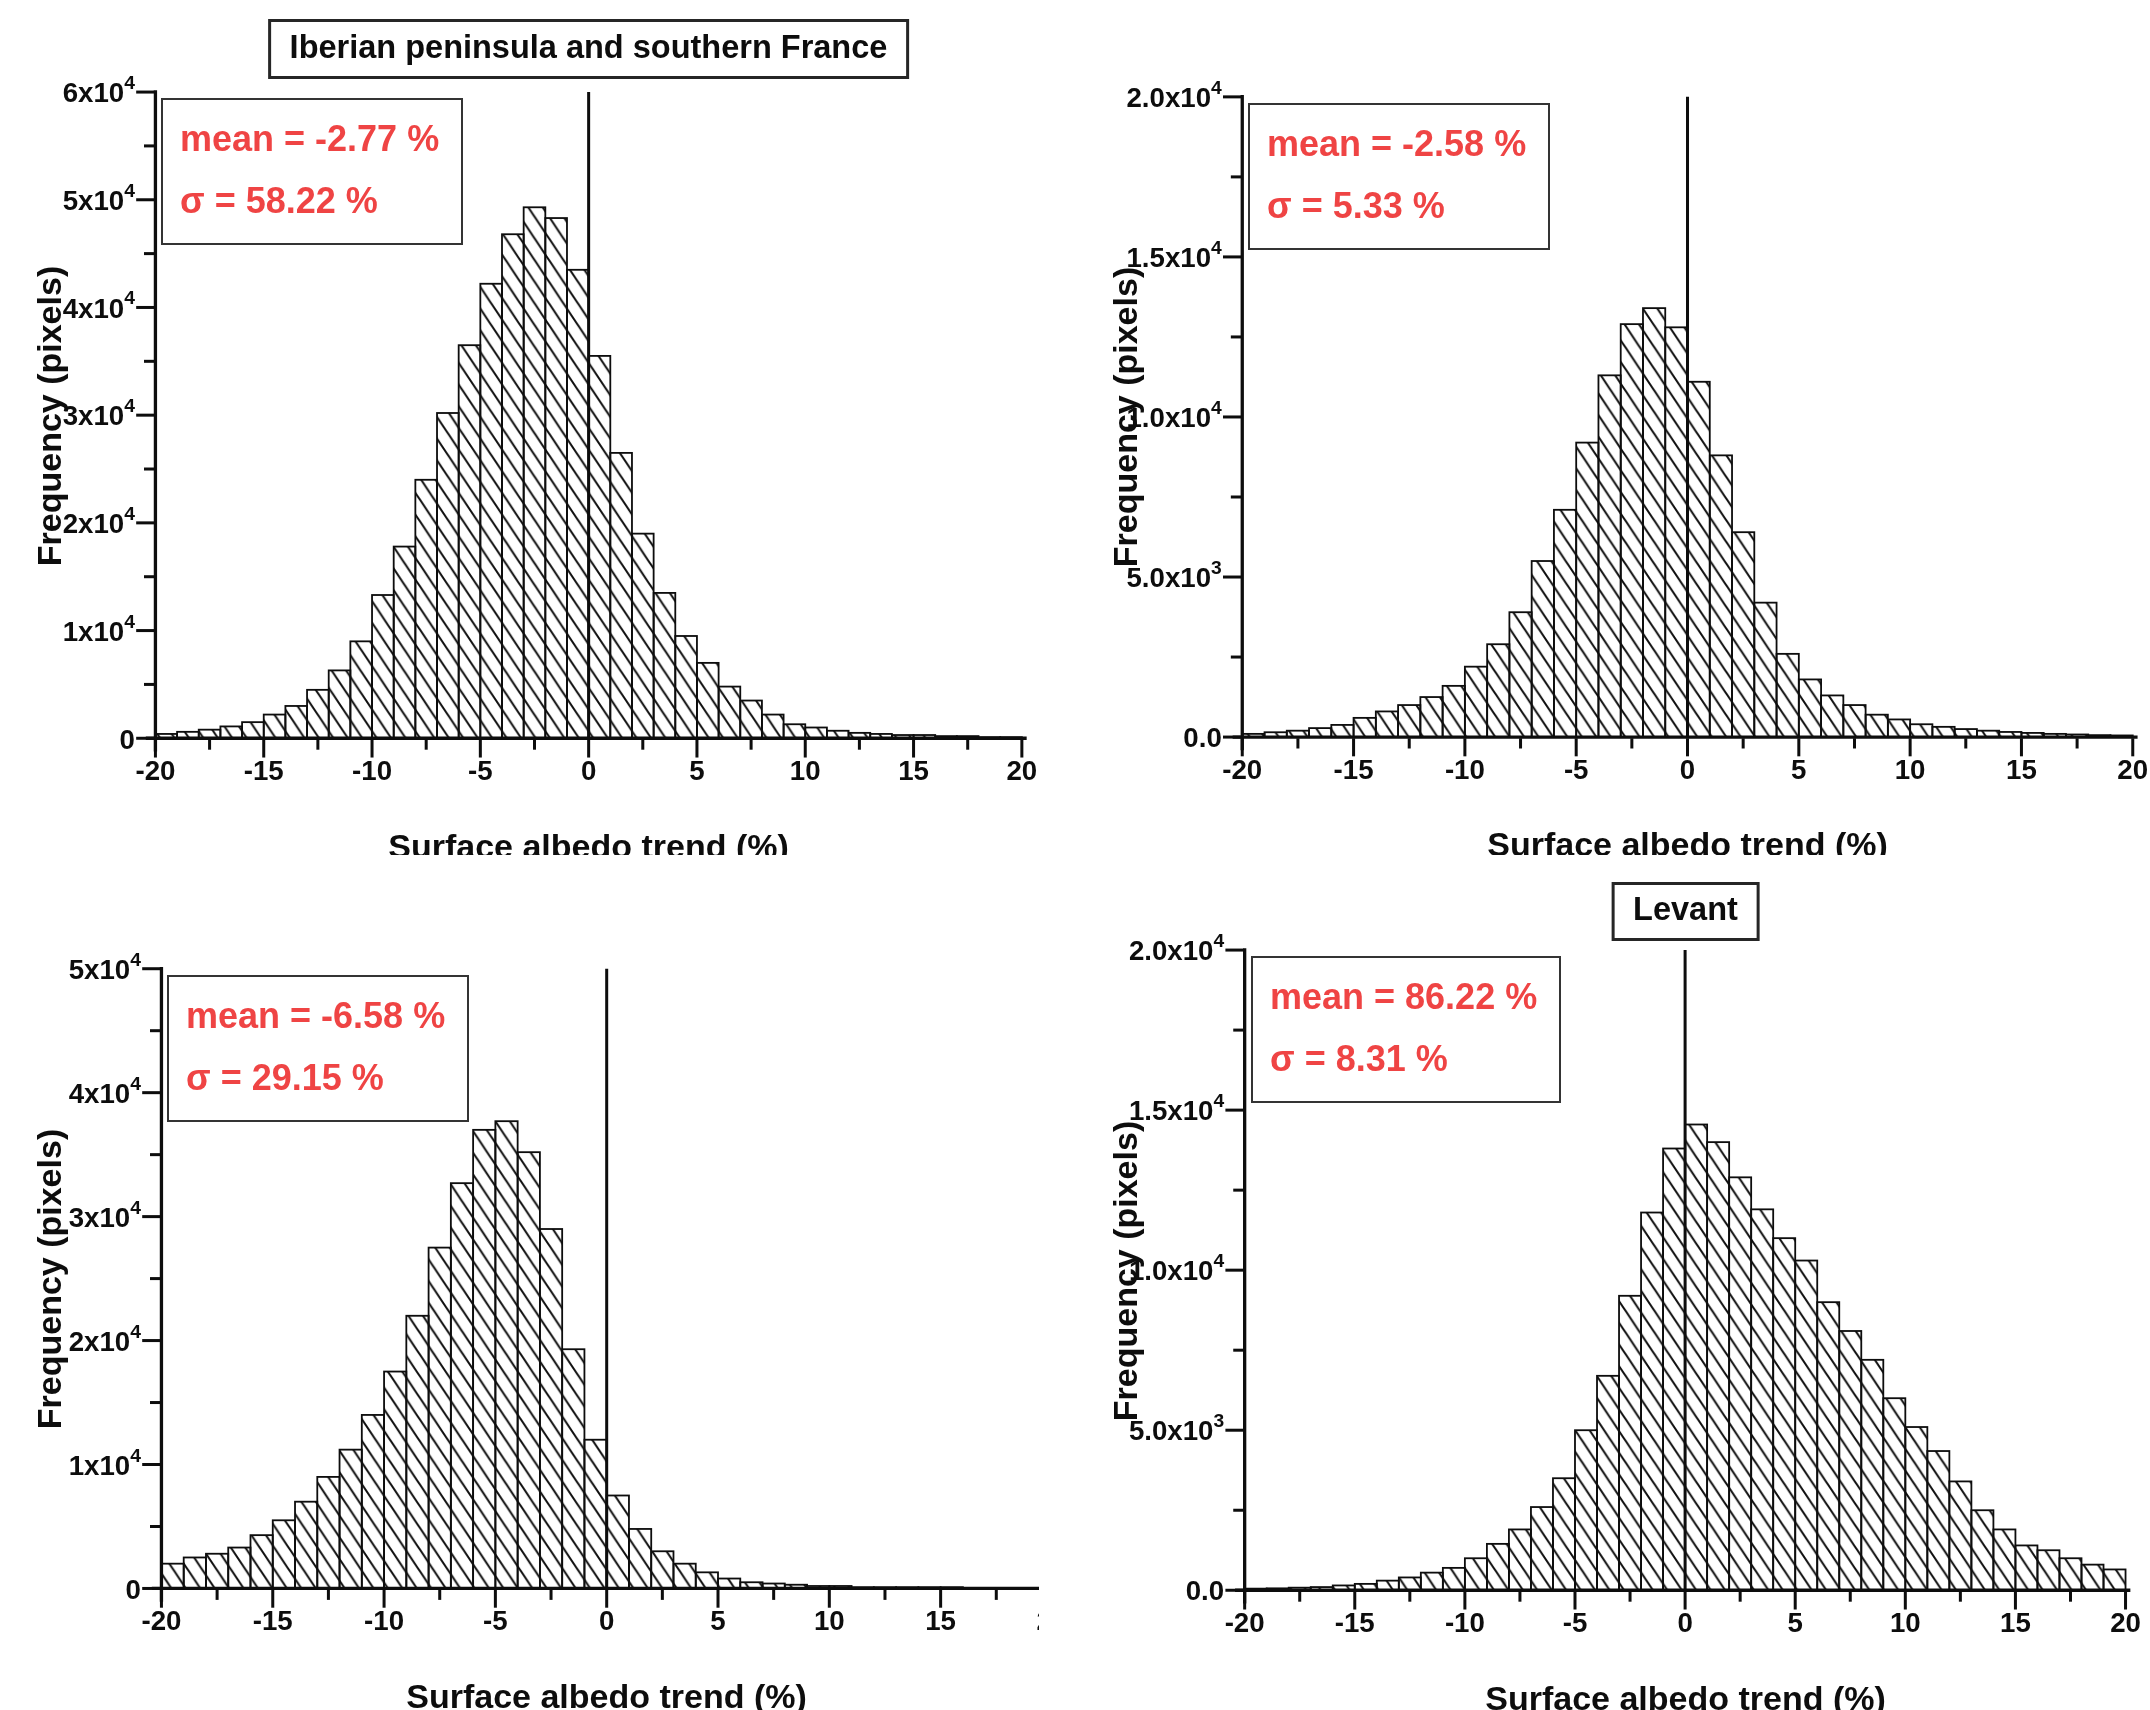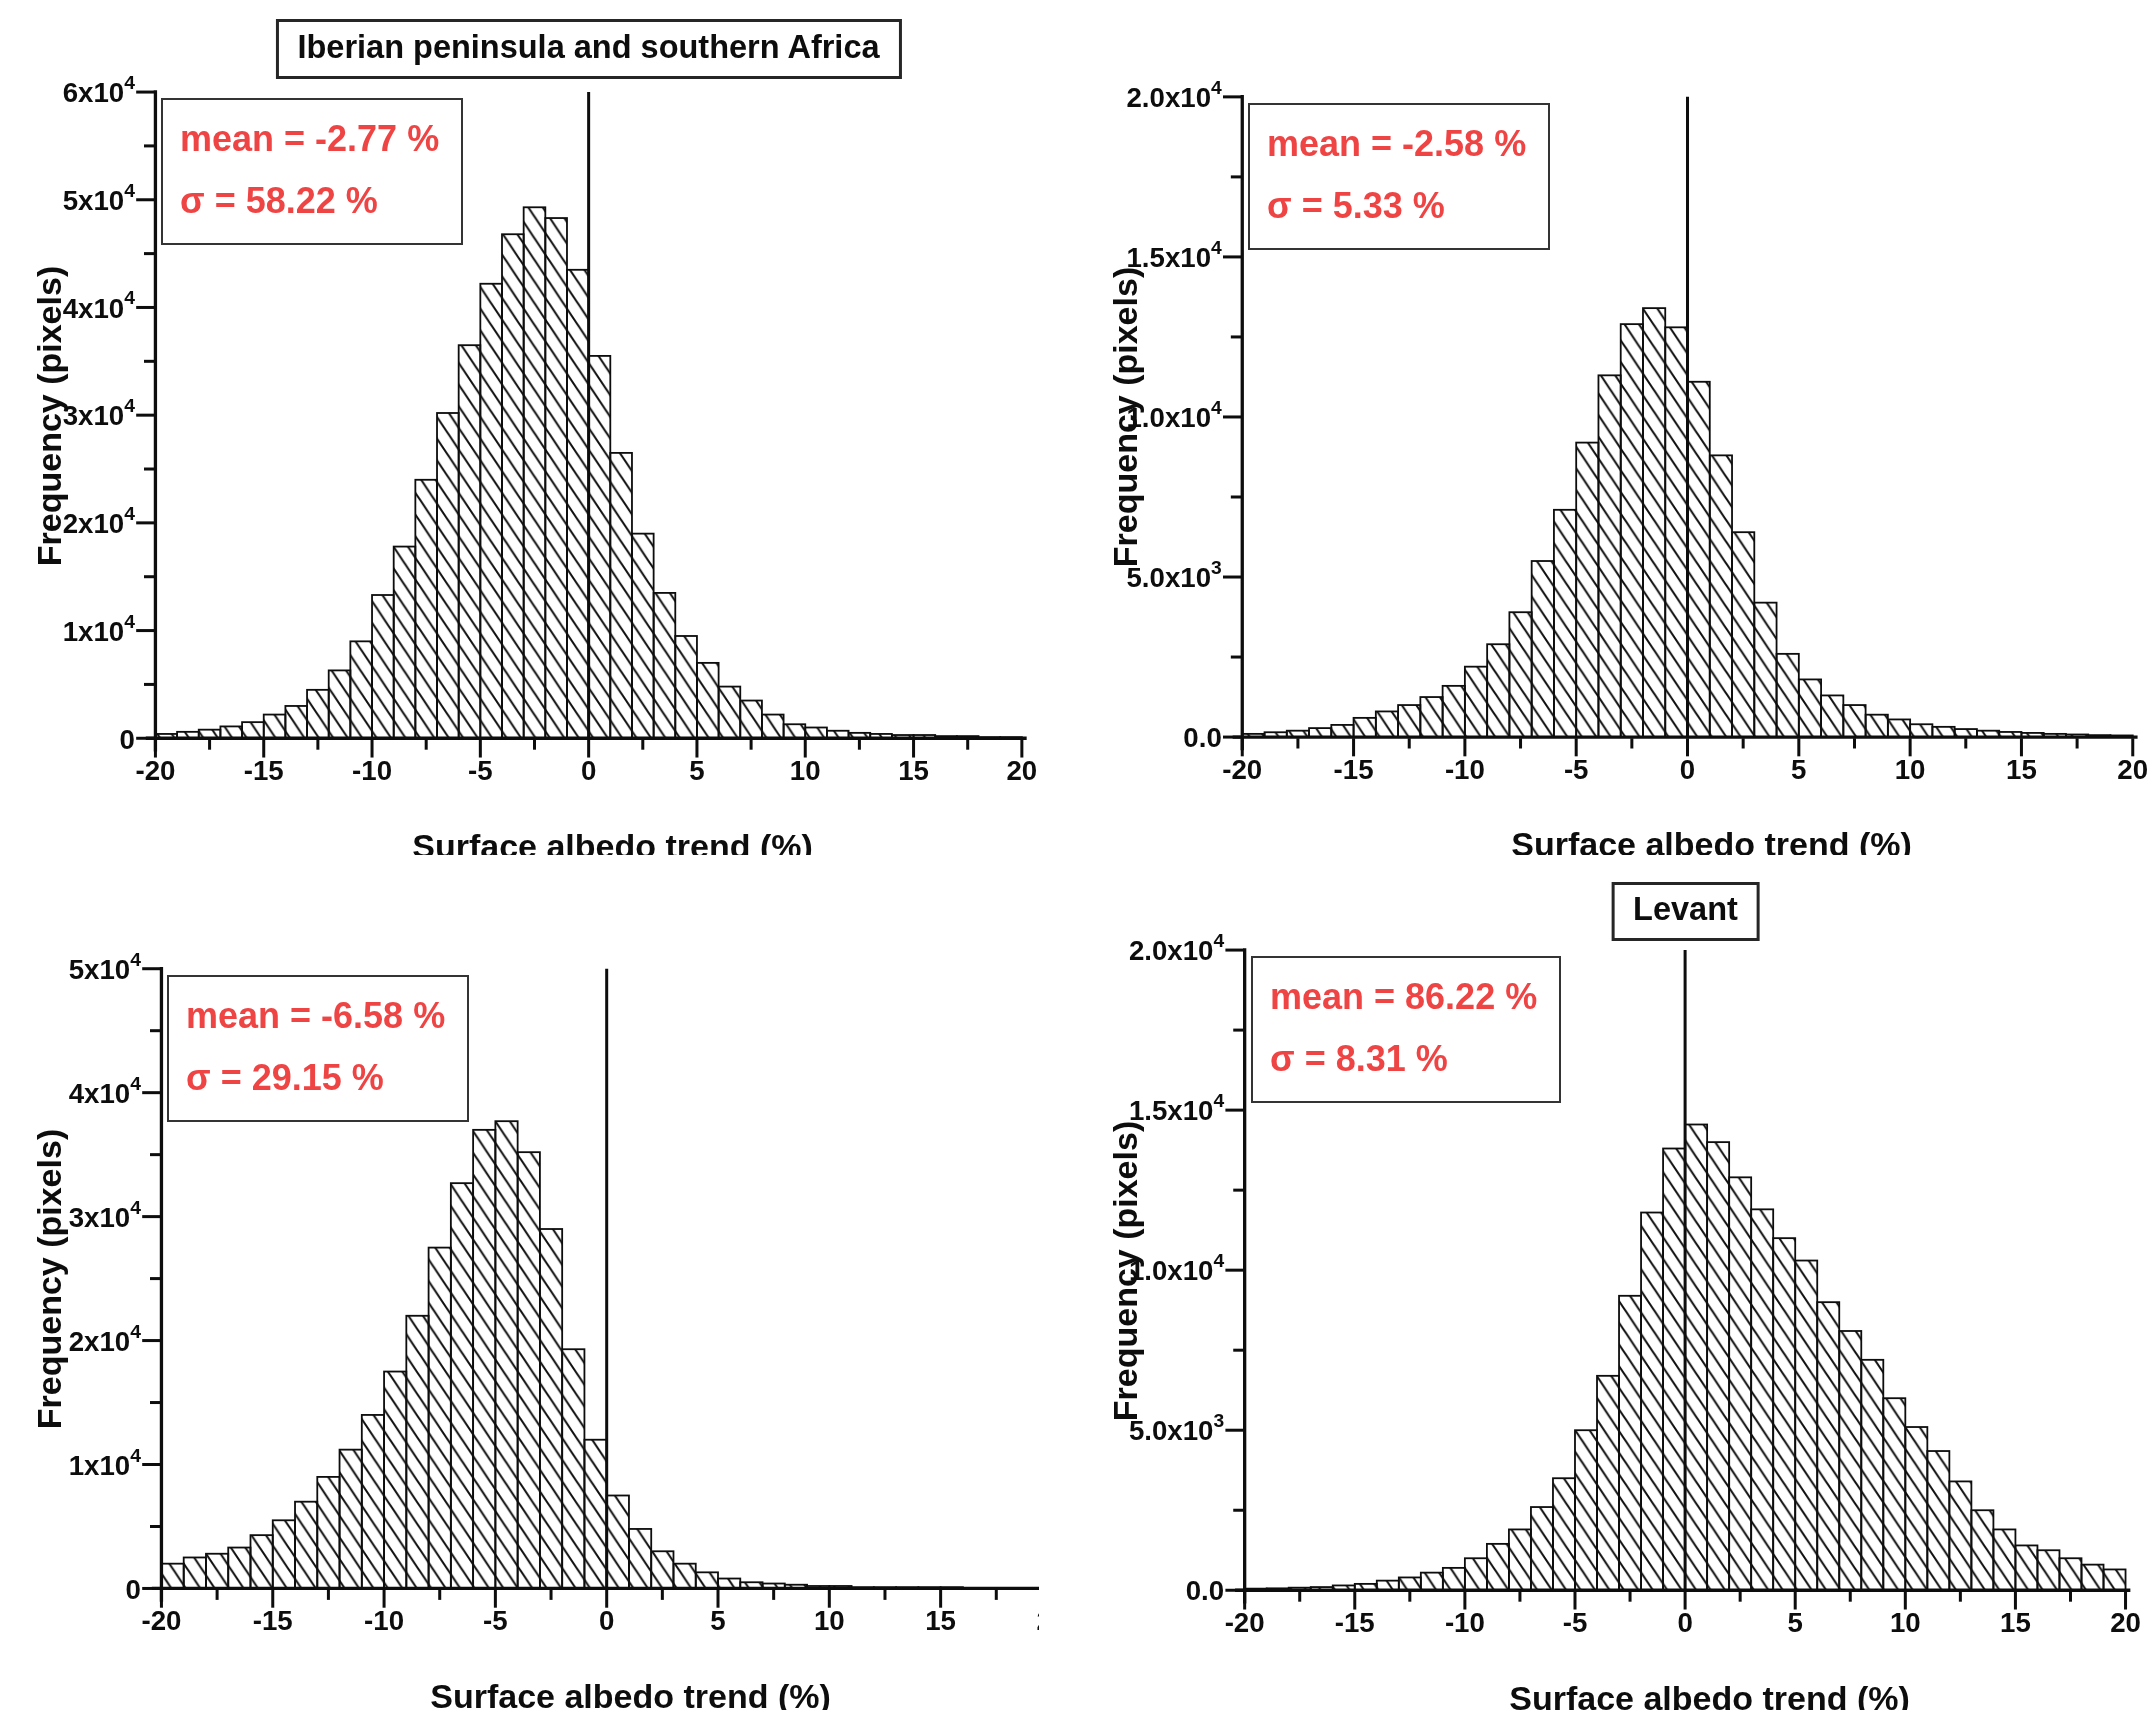--- a/index.html
+++ b/index.html
@@ -13,21 +13,21 @@
              z-index:3;line-height:1.25;color:#0d0d0d;}
   .stats-box{position:absolute;left:calc(var(--pl) + 6px);top:calc(var(--pt) + 6px);
              border:2.4px solid #343434;background:#ffffff;padding:8.4px 21.7px 10.8px 17px;
              font-size:36px;font-weight:700;line-height:1.72;white-space:nowrap;
              z-index:3;color:#ef4444;}
   .ylabel{position:absolute;left:49px;top:calc((var(--pt) + var(--pb))/2);
           transform:translate(-50%,-50%) rotate(-90deg);font-size:34px;font-weight:700;
           white-space:nowrap;z-index:2;color:#0d0d0d;}
   .xlabel{position:absolute;left:calc((var(--pl) + var(--pr))/2);top:calc(var(--pb) + 88px);
           transform:translateX(-50%);font-size:34px;font-weight:700;white-space:nowrap;
-          z-index:2;color:#0d0d0d;margin-left:24px;}
+          z-index:2;color:#0d0d0d;}
 </style>
 </head>
 <body>
 
 <div class="figure">
 
   <section class="panel" id="panel-0" style="left:0;top:0;width:1075px;--pl:155px;--pr:1022px;--pt:92px;--pb:739px;--ttop:19px;">
     <svg class="plot" width="1075" height="855" viewBox="0 0 1786 1421">
         <defs>
           <pattern id="hatch0" width="24" height="36" patternUnits="userSpaceOnUse">
@@ -125,21 +125,21 @@
           <text x="1698" y="1263" text-anchor="middle" dominant-baseline="hanging">20</text>
           <text x="224" y="1244" text-anchor="end">0</text>
           <text x="224" y="1065" text-anchor="end">1x10<tspan dy="-22" font-size="32">4</tspan></text>
           <text x="224" y="886" text-anchor="end">2x10<tspan dy="-22" font-size="32">4</tspan></text>
           <text x="224" y="707" text-anchor="end">3x10<tspan dy="-22" font-size="32">4</tspan></text>
           <text x="224" y="528" text-anchor="end">4x10<tspan dy="-22" font-size="32">4</tspan></text>
           <text x="224" y="349" text-anchor="end">5x10<tspan dy="-22" font-size="32">4</tspan></text>
           <text x="224" y="170" text-anchor="end">6x10<tspan dy="-22" font-size="32">4</tspan></text>
         </g>
       </svg>
-    <div class="title-box">Iberian peninsula and southern Africa</div>
+    <div class="title-box">Iberian peninsula and southern France</div>
     <div class="stats-box">
       <div>mean = -2.77 %</div>
       <div>σ = 58.22 %</div>
     </div>
     <div class="ylabel">Frequency (pixels)</div>
     <div class="xlabel">Surface albedo trend (%)</div>
   </section>
 
   <section class="panel" id="panel-1" style="left:1076px;top:0;width:1075px;--pl:166px;--pr:1057px;--pt:97px;--pb:737px;--ttop:26.5px;">
     <svg class="plot" width="1075" height="855" viewBox="0 0 1786 1421">

